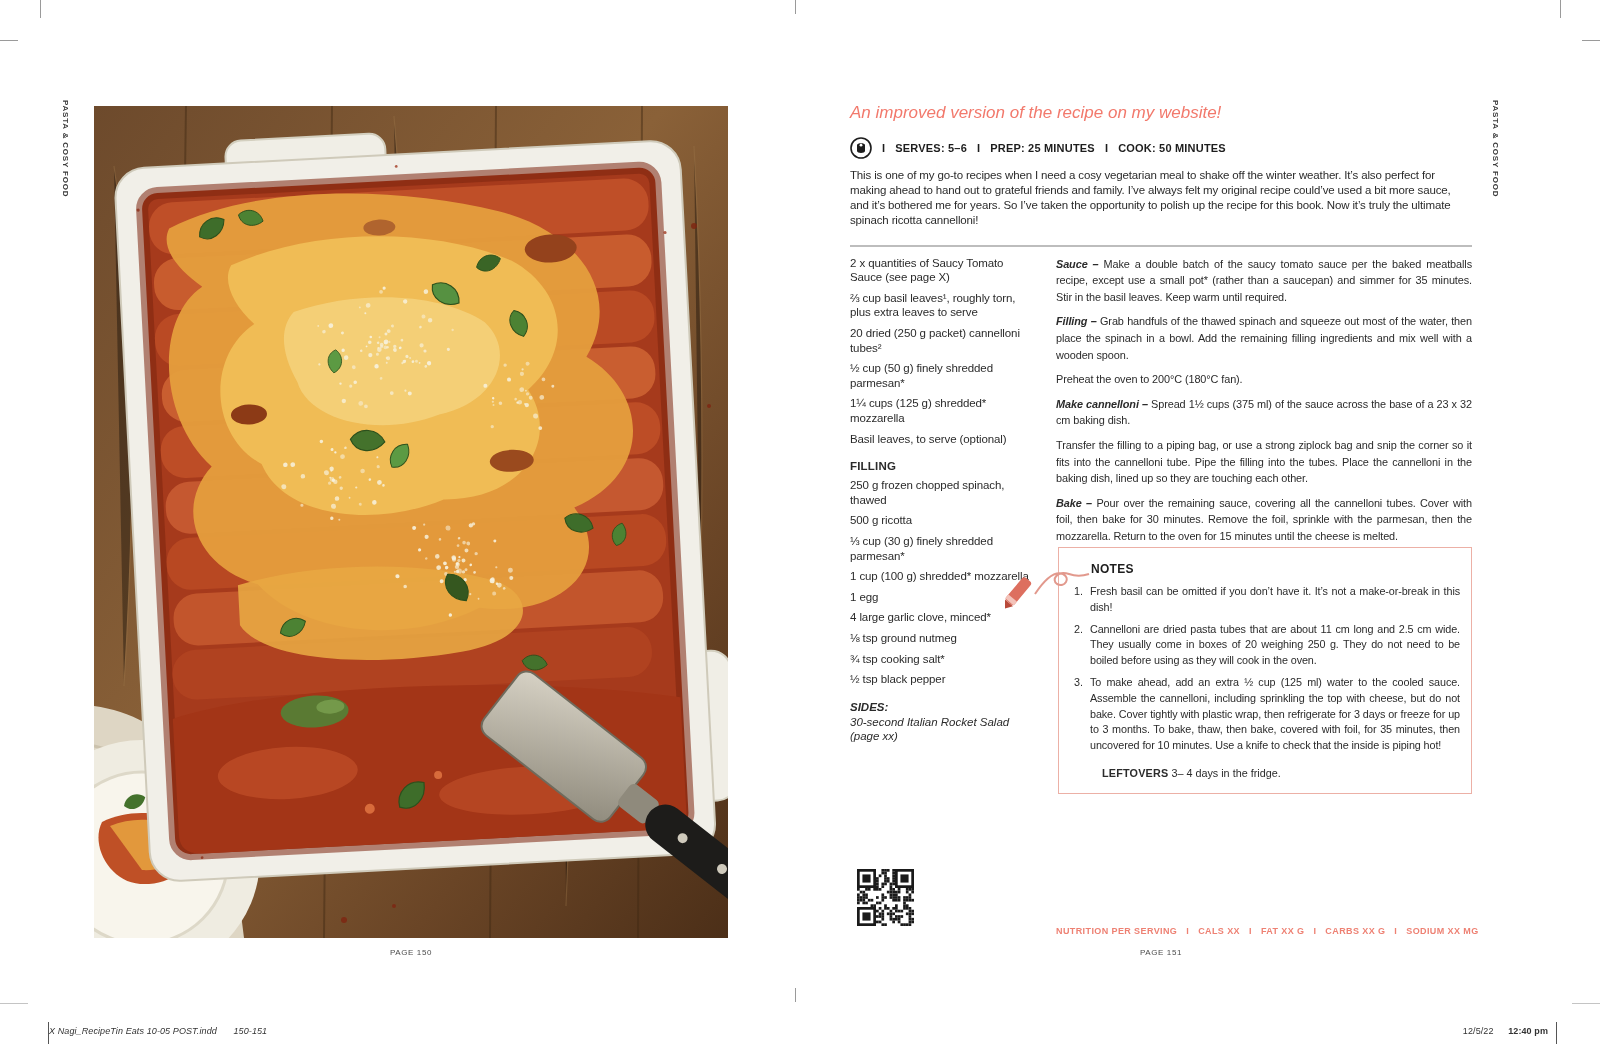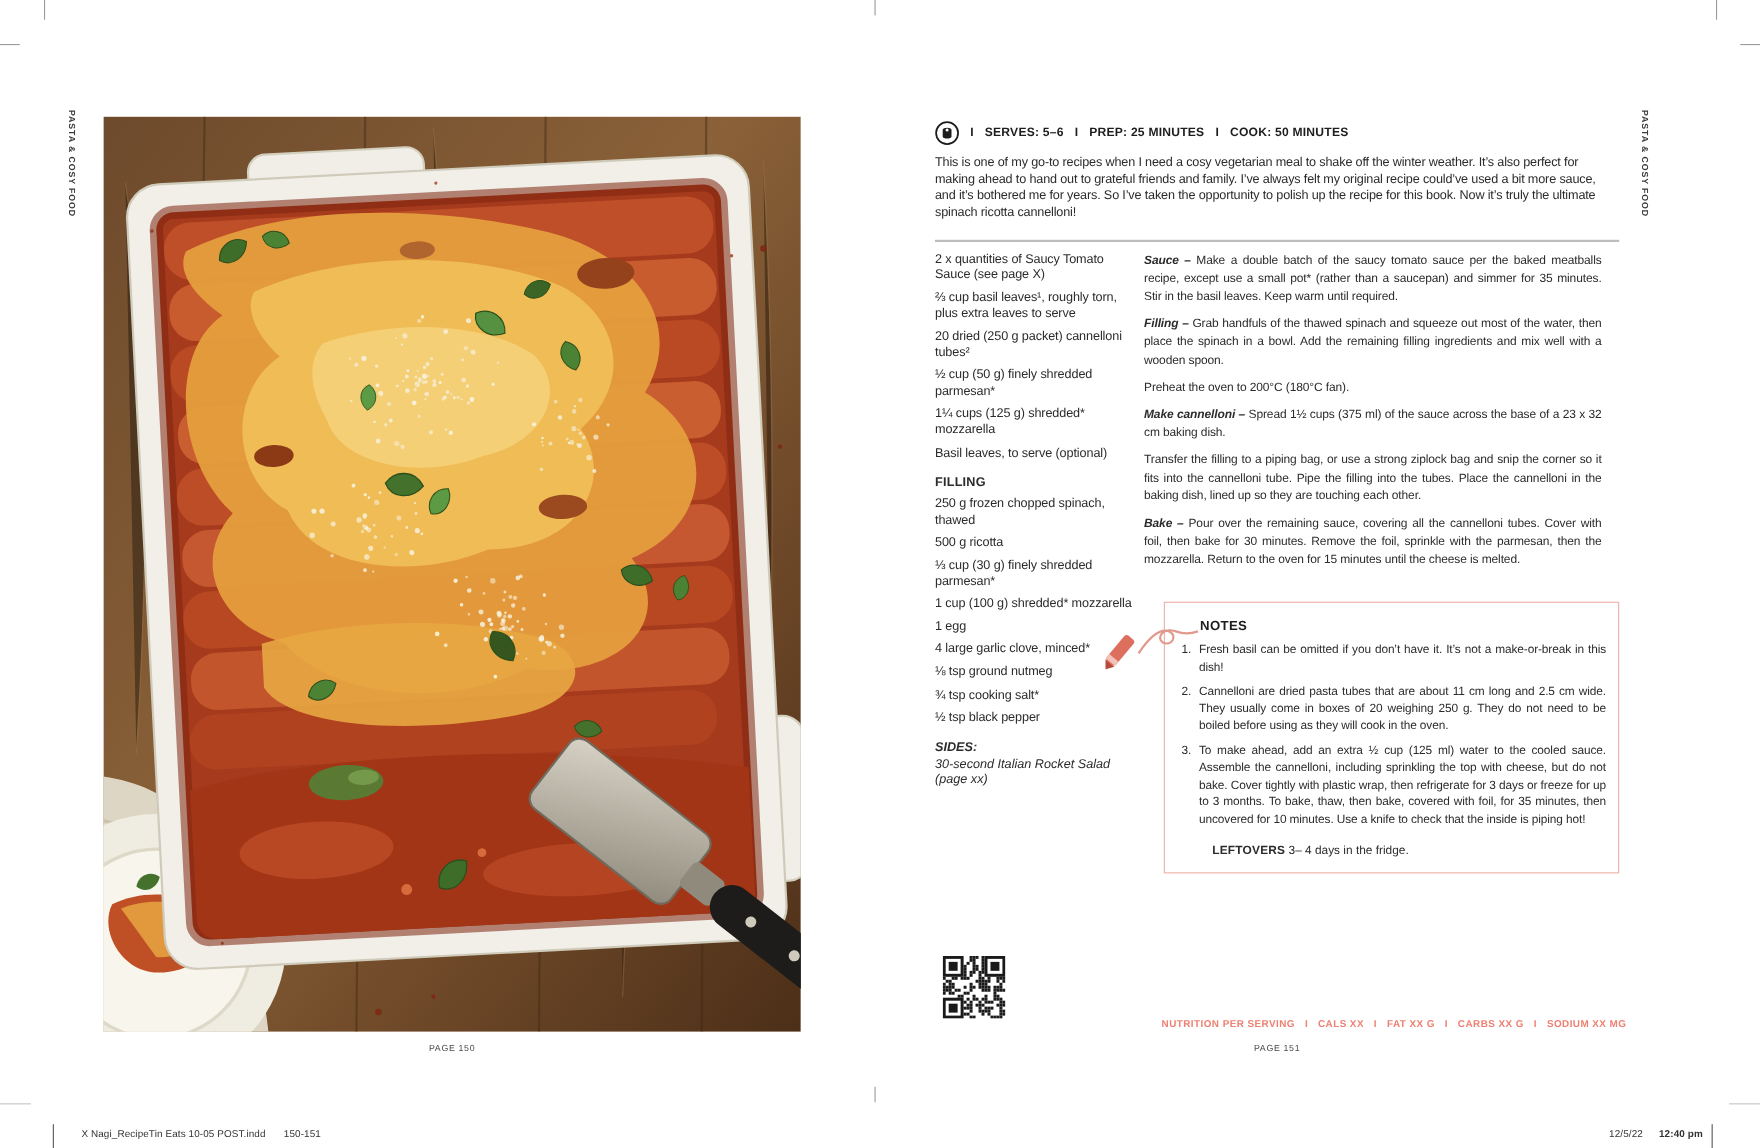--- a/index.html
+++ b/index.html
@@ -25,21 +25,21 @@
   .subtitle{font-size:17px;font-style:italic;color:#f2796c;margin-top:7px;}
   .meta-row{display:flex;align-items:center;margin-top:13px;height:24px;}
   .meta-icon{width:22px;height:22px;margin-right:10px;flex:0 0 auto;}
   .meta-text{font-size:11px;font-weight:bold;color:#1d1d1d;letter-spacing:.2px;}
   .meta-sep{display:inline-block;margin:0 10px;font-weight:bold;}
   .intro{font-size:11.5px;line-height:14.9px;letter-spacing:-0.15px;margin-top:8px;width:622px;}
   .rule{width:622px;height:2px;background:#bdbdbd;margin-top:17px;}
 
   .cols{display:flex;margin-top:9px;}
   .col-ing{width:182px;flex:0 0 auto;}
-  .col-method{margin-left:8px;width:416px;}
+  .col-method{margin-left:24px;width:416px;}
 
   .ing-item{font-size:11.5px;line-height:14.6px;letter-spacing:-0.1px;margin-bottom:6px;}
   .ing-header{font-size:11.5px;font-weight:bold;letter-spacing:.2px;margin:14px 0 6px 0;}
   .sides-header{font-size:11.5px;font-weight:bold;font-style:italic;margin:14px 0 2px 0;}
   .sides-text{font-size:11.5px;font-style:italic;line-height:14.6px;}
 
   .method-p{font-size:10.9px;line-height:16.6px;letter-spacing:-0.1px;text-align:justify;margin:0 0 8px 0;}
   .method-p .lead{font-weight:bold;font-style:italic;}
 
   
@@ -390,20 +390,21 @@
           <circle cx="610" cy="650" r="5" fill="#cfcabc"></circle>
           <circle cx="660" cy="650" r="5" fill="#cfcabc"></circle>
         </g>
       </g>
     </svg>
   </div>
 
   <div class="page-label" style="left:94px;top:948px;width:634px;">PAGE 150</div>
 
   <div id="rp">
+    <div class="subtitle">An improved version of the recipe on my website!</div>
 
     <div class="meta-row">
       <svg class="meta-icon" viewBox="0 0 22 22">
         <circle cx="11" cy="11" r="10" fill="#fff" stroke="#1d1d1d" stroke-width="1.6"></circle>
         <path d="M7,8 C7,5.5 15,5.5 15,8 L15,14 C15,16.5 7,16.5 7,14 Z" fill="#1d1d1d"></path>
         <circle cx="11" cy="8.2" r="1.4" fill="#fff"></circle>
       </svg>
       <span class="meta-text">I</span>
       <span class="meta-text meta-sep">SERVES: 5–6</span>
       <span class="meta-text">I</span>
@@ -637,21 +638,21 @@
       <rect x="0" y="14" width="7" height="7" fill="#1a1a1a"></rect>
       <rect x="1" y="15" width="5" height="5" fill="#fff"></rect>
       <rect x="2" y="16" width="3" height="3" fill="#1a1a1a"></rect>
     </svg>
 
   <div id="nutrition"><span class="nut-part">NUTRITION PER SERVING</span><span class="nut-sep">I</span><span class="nut-part">CALS XX</span><span class="nut-sep">I</span><span class="nut-part">FAT XX G</span><span class="nut-sep">I</span><span class="nut-part">CARBS XX G</span><span class="nut-sep">I</span><span class="nut-part">SODIUM XX MG</span></div>
 
   <div class="page-label" style="left:850px;top:948px;width:622px;">PAGE 151</div>
 
   <div class="slugbar" style="left:48px;"></div>
-  <div class="footer-text" style="left:74px;">
+  <div class="footer-text" style="left:49px;font-style:italic;">
     <span>X Nagi_RecipeTin Eats 10-05 POST.indd</span>
     <span style="margin-left:14px;">150-151</span>
   </div>
   <div class="footer-text" style="right:52px;">
     <span>12/5/22</span>
     <span style="margin-left:12px;font-weight:bold;">12:40 pm</span>
   </div>
   <div class="slugbar" style="left:1556px;"></div>
 </div>
 

